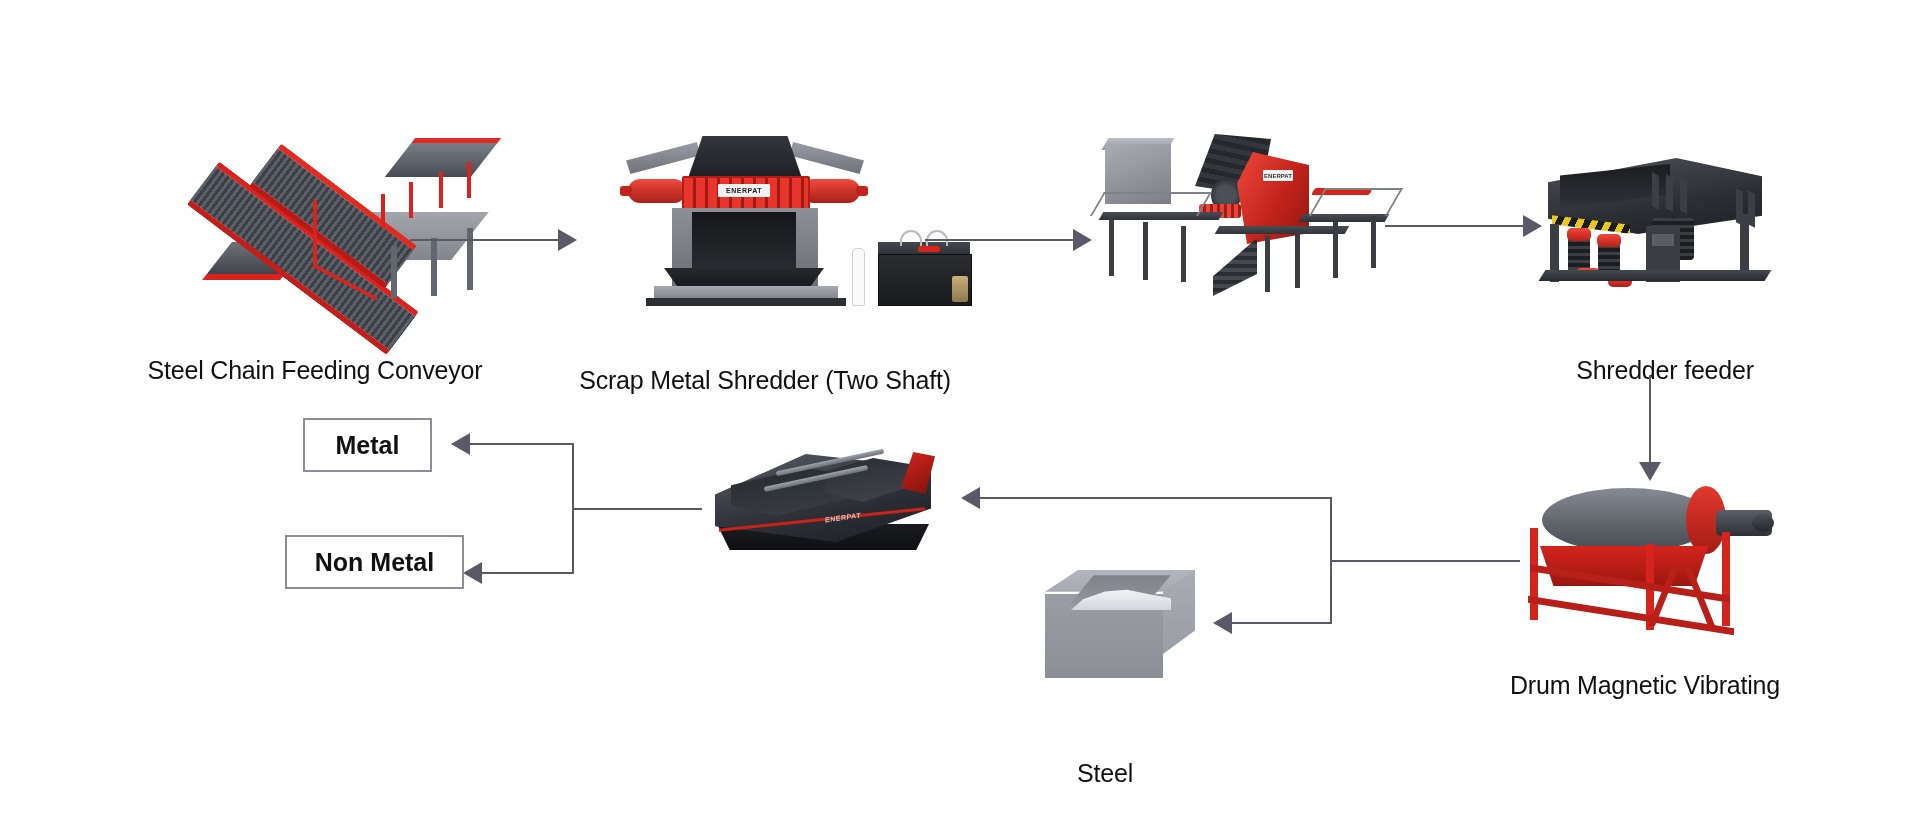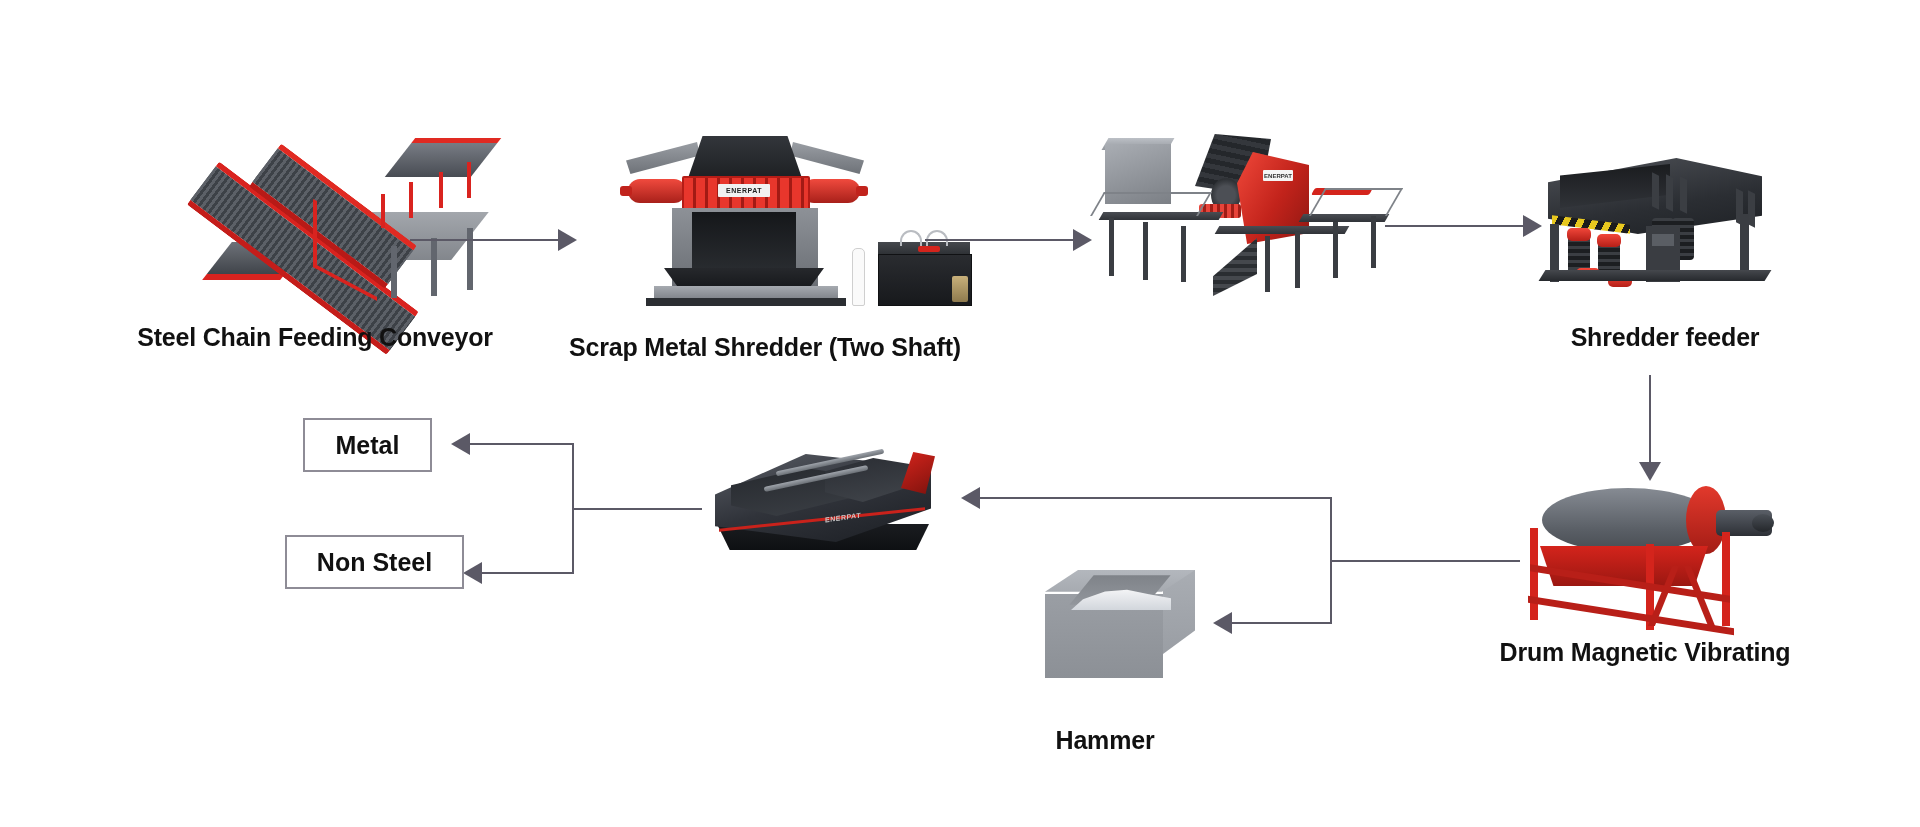--- a/index.html
+++ b/index.html
@@ -8,27 +8,28 @@
     background:#ffffff;
     font-family:"Liberation Sans", sans-serif;
     overflow:hidden;
   }
   #stage{position:relative;width:1920px;height:827px;}
 
   .node{position:absolute;}
   .art{position:absolute;}
   .caption{
     position:absolute;
-    font-weight:700;
+    font-weight:400;
     color:#111111;
     font-size:25px;
     letter-spacing:-0.2px;
     white-space:nowrap;
     text-align:center;
     line-height:1;
+    margin-top:33px;
   }
 
   
   .ln{position:absolute;background:#5b5966;}
   .lnh{height:2px;}
   .lnv{width:2px;}
   .head{position:absolute;width:0;height:0;}
   .head-r{border-top:11px solid transparent;border-bottom:11px solid transparent;border-left:19px solid #5b5966;}
   .head-l{border-top:11px solid transparent;border-bottom:11px solid transparent;border-right:19px solid #5b5966;}
   .head-d{border-left:11px solid transparent;border-right:11px solid transparent;border-top:19px solid #5b5966;}
@@ -501,25 +502,25 @@
   <div class="ln lnh" style="left:470px;top:443px;width:104px;"></div>
   <div class="head head-l" style="left:451px;top:433px;"></div>
 
   <div class="ln lnh" style="left:482px;top:572px;width:92px;"></div>
   <div class="head head-l" style="left:463px;top:562px;"></div>
 
   <div class="obox" style="left:303px;top:418px;width:125px;height:50px;">
     <span>Metal</span>
   </div>
   <div class="obox" style="left:285px;top:535px;width:175px;height:50px;">
-    <span>Non Steel</span>
+    <span>Non Metal</span>
   </div>
 
   <div class="node steelbin">
     <div class="art sidefill"></div>
     <div class="art front"></div>
     <div class="art rim"></div>
     <div class="art cavity"></div>
     <div class="art mound"></div>
   </div>
-  <div class="caption" style="left:1040px;top:728px;width:130px;">Hammer</div>
+  <div class="caption" style="left:1040px;top:728px;width:130px;">Steel</div>
 
 </div>
 
 </body></html>

